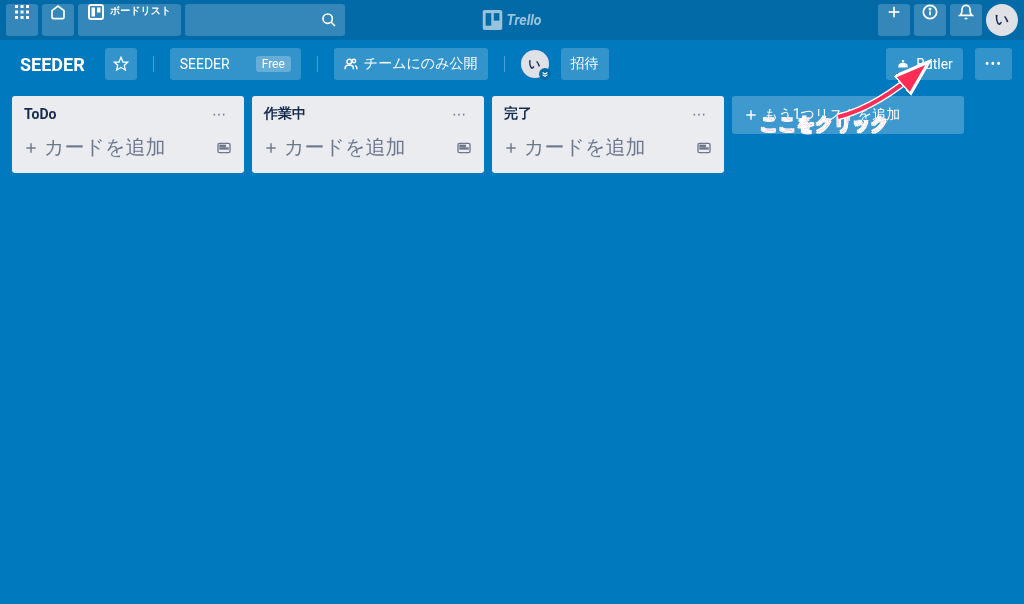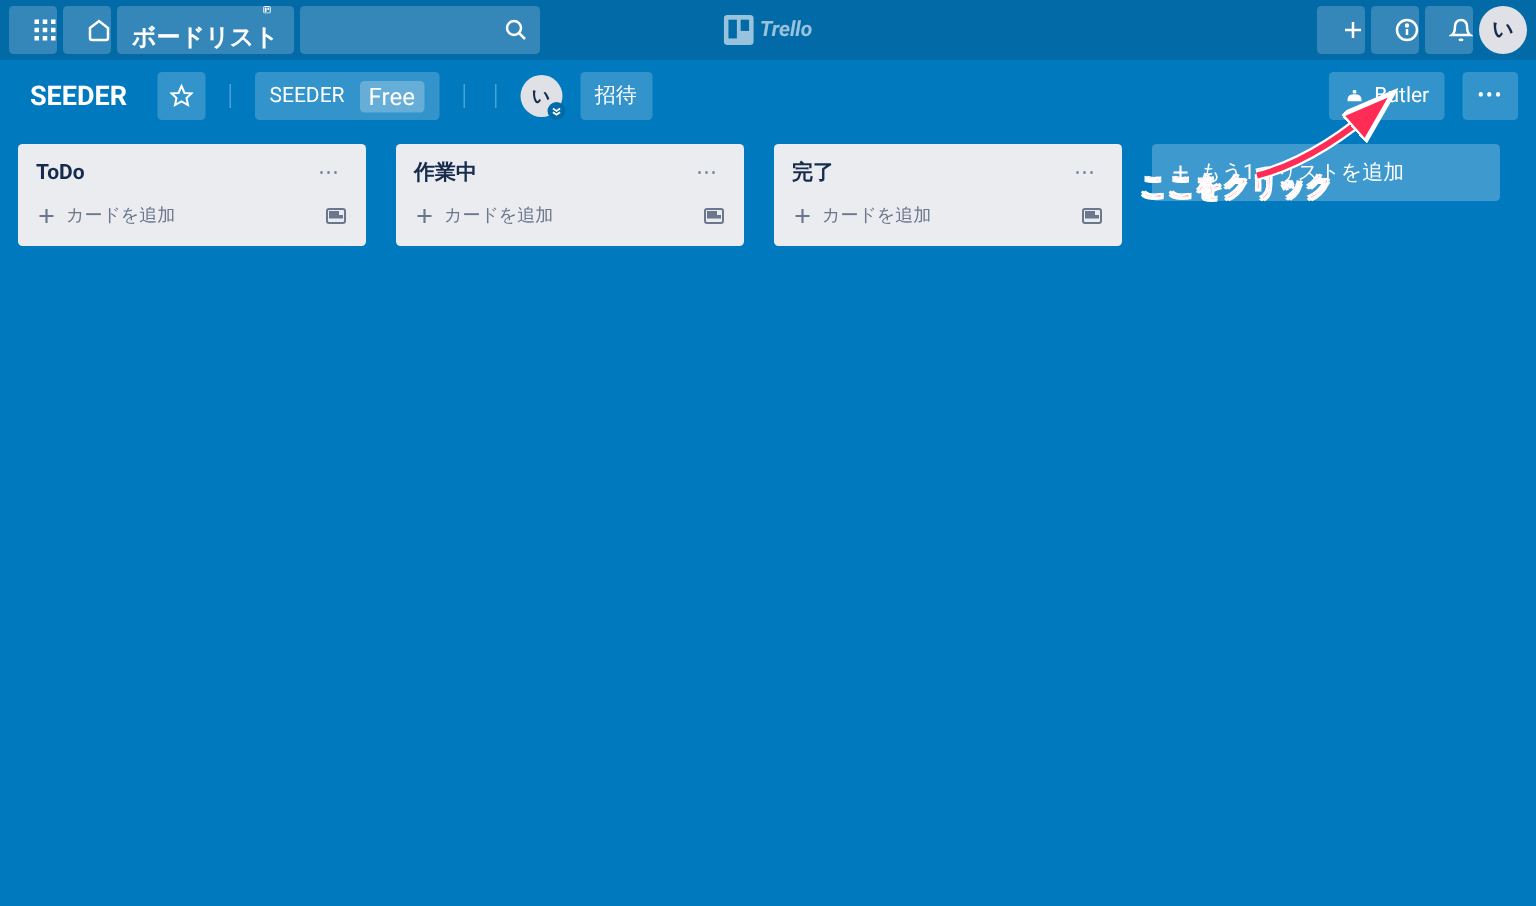--- a/index.html
+++ b/index.html
@@ -1,46 +1,46 @@
 <!DOCTYPE html>
 <html><head>
   <meta charset="utf-8">
   <style>
     * { margin: 0; padding: 0; box-sizing: border-box; font-family: -apple-system, BlinkMacSystemFont, "Segoe UI", Roboto, sans-serif; }
     body { width: 1024px; height: 604px; background: #0079bf; overflow: hidden; }
     
     
     .top-header { height: 40px; background: #026aa7; display: flex; align-items: center; padding: 0 6px; gap: 4px; position: relative; }
-    .hdr-btn { background: rgba(255,255,255,0.2); border: none; border-radius: 3px; height: 32px; min-width: 32px; display: flex; align-items: flex-end; justify-content: center; color: #fff; cursor: pointer; padding: 0 8px; font-size: 16px; flex-direction: column; }
+    .hdr-btn { background: rgba(255,255,255,0.2); border: none; border-radius: 3px; height: 32px; min-width: 32px; display: flex; align-items: flex-start; justify-content: center; color: #fff; cursor: pointer; padding: 0 8px; font-size: 10px; }
     .hdr-btn.icon-only { width: 32px; padding: 0; }
     .boards-btn { font-weight: 700; padding: 0 10px; gap: 6px; }
     .search-box { background: rgba(255,255,255,0.2); border-radius: 3px; height: 32px; width: 160px; display: flex; align-items: center; padding: 0 8px; justify-content: flex-end; }
     .logo-wrap { position: absolute; left: 50%; transform: translateX(-50%); display: flex; align-items: center; gap: 4px; color: rgba(255,255,255,0.6); font-family: Georgia, serif; font-style: italic; font-weight: 700; font-size: 14px; }
     .spacer { flex: 1; }
     .avatar-btn { width: 32px; height: 32px; border-radius: 50%; background: #dfe1e6; color: #172b4d; display: flex; align-items: center; justify-content: center; font-weight: 700; font-size: 14px; cursor: pointer; }
     
     
     .board-header { height: 48px; display: flex; align-items: center; padding: 0 12px; gap: 12px; }
     .board-title { color: #fff; font-size: 18px; font-weight: 700; padding: 0 8px; }
     .bh-btn { background: rgba(255,255,255,0.2); border: none; border-radius: 3px; height: 32px; display: flex; align-items: center; justify-content: center; color: #fff; cursor: pointer; padding: 0 10px; font-size: 14px; gap: 6px; }
     .bh-btn.icon-only { width: 32px; padding: 0; }
     .vbar { width: 1px; height: 16px; background: rgba(255,255,255,0.3); margin: 0 4px; }
-    .free-badge { background: rgba(255,255,255,0.25); border-radius: 3px; padding: 1px 6px; font-size: 16px; margin-left: 4px; }
+    .free-badge { background: rgba(255,255,255,0.25); border-radius: 3px; padding: 1px 6px; font-size: 12px; margin-left: 20px; }
     .member-avatar { width: 28px; height: 28px; border-radius: 50%; background: #dfe1e6; color: #172b4d; display: flex; align-items: center; justify-content: center; font-weight: 700; font-size: 12px; position: relative; }
     .chevrons { position: absolute; bottom: -2px; right: -2px; width: 12px; height: 12px; background: #026aa7; border-radius: 50%; display: flex; align-items: center; justify-content: center; }
     .chevrons svg { width: 8px; height: 8px; }
     
     
-    .board-canvas { padding: 8px 12px; display: flex; gap: 20px; align-items: flex-start; }
+    .board-canvas { padding: 8px 12px; display: flex; gap: 8px; align-items: flex-start; }
     .list { background: #ebecf0; border-radius: 3px; width: 232px; padding: 6px 8px 8px; }
     .list-header { display: flex; justify-content: space-between; align-items: center; padding: 2px 4px 6px; }
     .list-title { font-size: 14px; font-weight: 700; color: #172b4d; }
     .list-menu { color: #6b778c; font-size: 14px; cursor: pointer; padding: 2px 6px; }
     .add-card-row { display: flex; justify-content: space-between; align-items: center; color: #6b778c; }
-    .add-card { display: flex; align-items: center; gap: 6px; font-size: 12px; cursor: pointer; padding: 4px; flex: 1; border-radius: 3px; }
+    .add-card { display: flex; align-items: center; gap: 6px; font-size: 20px; cursor: pointer; padding: 4px; flex: 1; border-radius: 3px; }
     .template-icon { cursor: pointer; padding: 4px; color: #6b778c; }
     .add-list { background: rgba(255,255,255,0.24); border-radius: 3px; width: 232px; padding: 10px 12px; display: flex; align-items: center; gap: 6px; color: #fff; font-size: 14px; cursor: pointer; }
     
     
     .annotation { position: absolute; top: 112px; left: 760px; pointer-events: none; }
     .arrow-svg { position: absolute; top: -55px; left: 68px; }
     .anno-text { color: #ff2d55; font-size: 18px; font-weight: 900; -webkit-text-stroke: 0.5px #fff; text-shadow: 1px 1px 0 #fff, -1px -1px 0 #fff, 1px -1px 0 #fff, -1px 1px 0 #fff; }
     
     svg { display: block; }
   </style>
@@ -119,20 +119,29 @@
     <svg width="16" height="16" viewBox="0 0 24 24" fill="none" stroke="#fff" stroke-width="2">
         <polygon points="12,2 15,9 22,9.3 17,14 18.5,21 12,17.3 5.5,21 7,14 2,9.3 9,9"></polygon>
       </svg>
   </button>
   <div class="vbar"></div>
   <button class="bh-btn">
     <span>SEEDER</span>
     <span class="free-badge">Free</span>
   </button>
   <div class="vbar"></div>
+  <button class="bh-btn">
+    <svg width="14" height="14" viewBox="0 0 24 24" fill="none" stroke="#fff" stroke-width="2.5">
+        <circle cx="9" cy="8" r="4"></circle>
+        <path d="M2 21v-2a5 5 0 015-5h4a5 5 0 015 5v2"></path>
+        <circle cx="17" cy="7" r="3"></circle>
+        <path d="M22 21v-2a4 4 0 00-3-3.87"></path>
+      </svg>
+    <span>チームにのみ公開</span>
+  </button>
   <div class="vbar"></div>
   <div class="member-avatar">
     <span>い</span>
     <div class="chevrons">
       <svg viewBox="0 0 10 10" fill="none" stroke="#fff" stroke-width="1.5">
           <polyline points="2,3 5,5 8,3"></polyline>
           <polyline points="2,6 5,8 8,6"></polyline>
         </svg>
     </div>
   </div>

